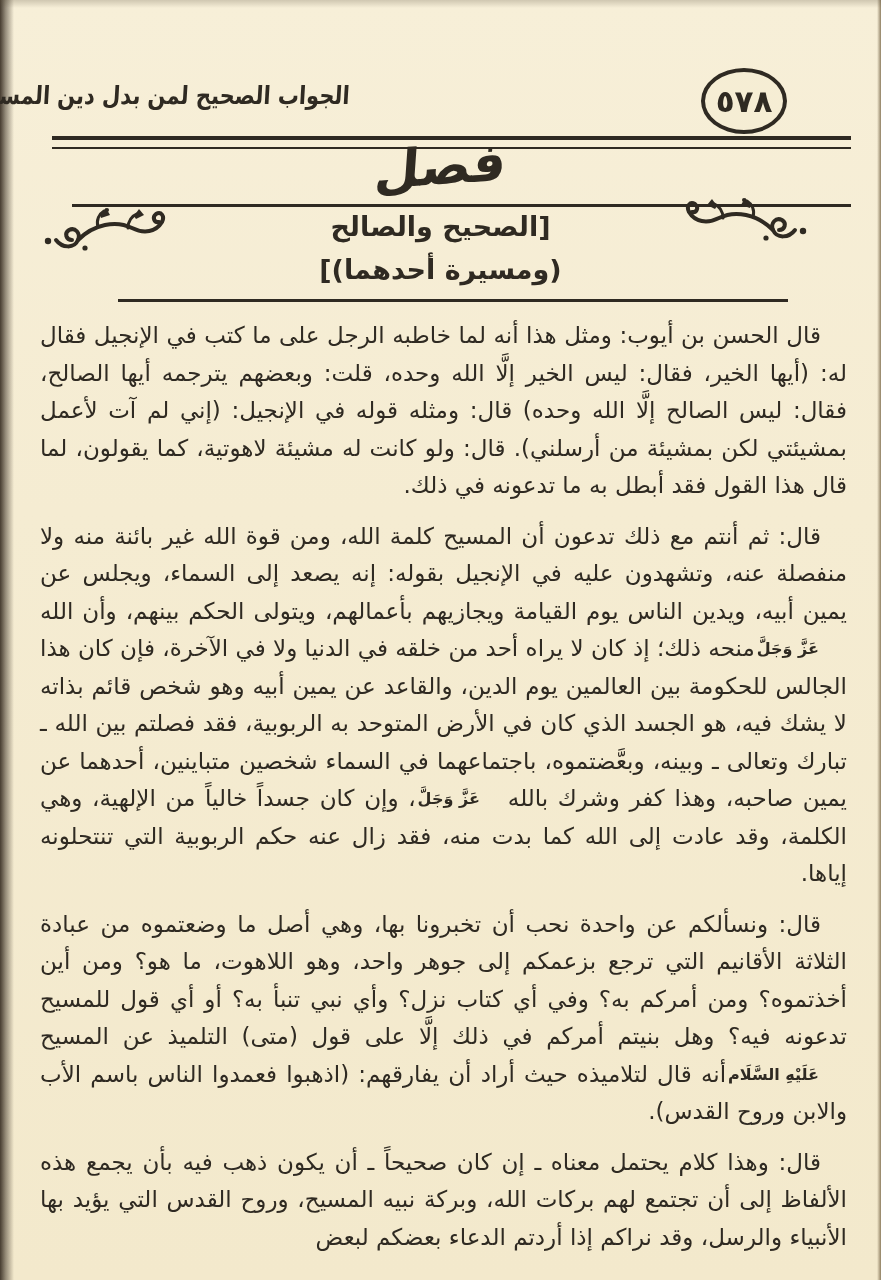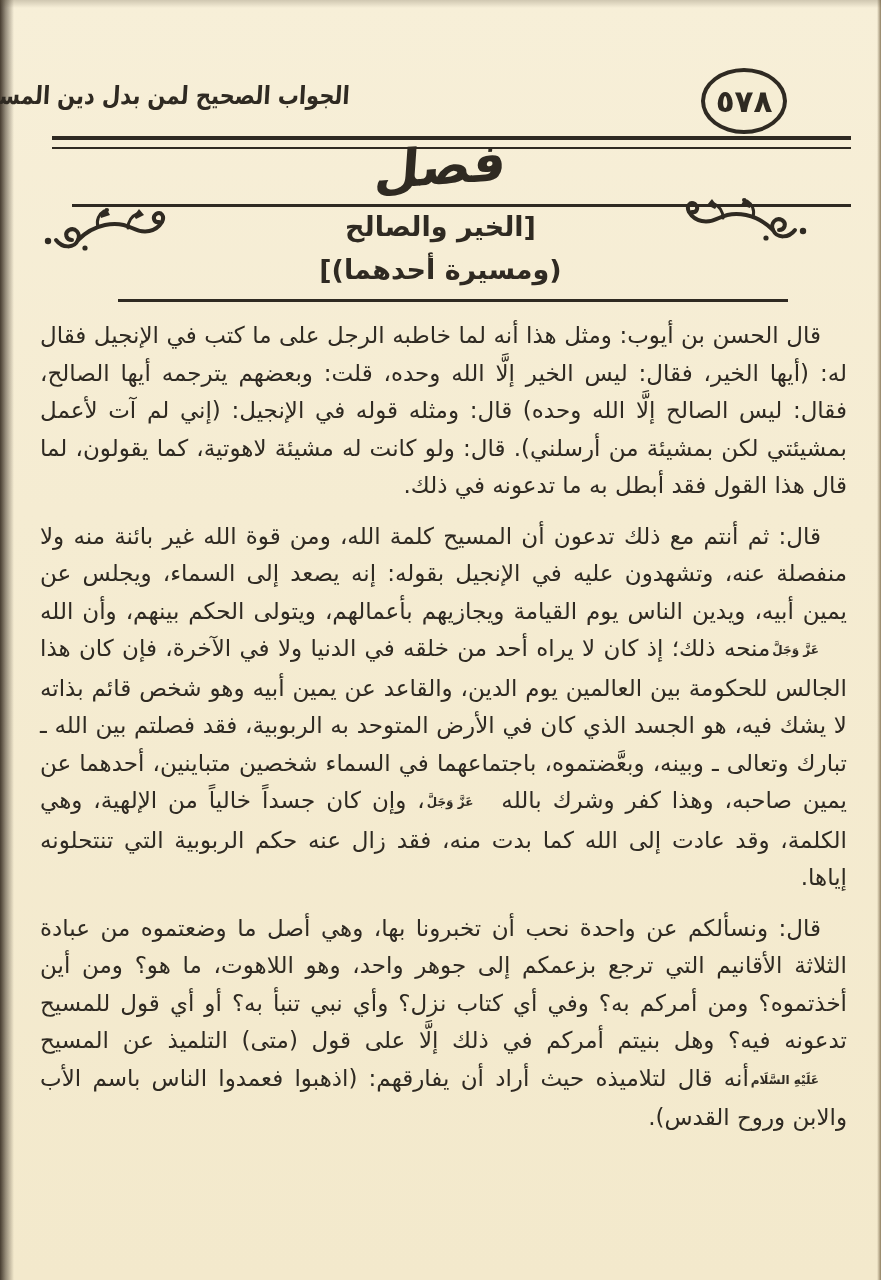--- a/index.html
+++ b/index.html
@@ -55,21 +55,21 @@
   .sec-title-1{top:211px;}
   .sec-title-2{top:254px;}
 
   
   .body-text{
     position:absolute;top:317px;right:34px;left:40px;
     font-size:23px;line-height:37.5px;text-align:justify;direction:rtl;
   }
   .body-text p{margin:0 0 13px 0;text-indent:26px;}
   .honorific{
-    font-size:12px;font-weight:bold;display:inline-block;
+    font-size:16px;font-weight:bold;display:inline-block;
     vertical-align:2px;margin:0 2px;white-space:nowrap;
   }
 </style>
 </head>
 <body>
 
 <div>
 
   <div class="edge-left"></div>
   <div class="edge-right"></div>
@@ -110,26 +110,27 @@
     </g>
     <g fill="#2f2a22">
       <circle cx="4" cy="33" r="3.2"></circle>
       <circle cx="41" cy="40" r="2.6"></circle>
       <path d="M56 6 l6 -6 4 7 -9 3 z"></path>
       <path d="M90 8 l5 -7 5 6 -8 4 z"></path>
       <circle cx="63" cy="2" r="2"></circle>
     </g>
   </svg>
 
-  <div class="sec-title sec-title-1">[الخير والصالح</div>
+  <div class="sec-title sec-title-1">[الصحيح والصالح</div>
   <div class="sec-title sec-title-2">(ومسيرة أحدهما)]</div>
   <div class="rule bottom-rule"></div>
 
   <main class="body-text">
     <p><span>قال الحسن بن أيوب: ومثل هذا أنه لما خاطبه الرجل على ما كتب في الإنجيل فقال له: (أيها الخير، فقال: ليس الخير إلَّا الله وحده، قلت: وبعضهم يترجمه أيها الصالح، فقال: ليس الصالح إلَّا الله وحده) قال: ومثله قوله في الإنجيل: (إني لم آت لأعمل بمشيئتي لكن بمشيئة من أرسلني). قال: ولو كانت له مشيئة لاهوتية، كما يقولون، لما قال هذا القول فقد أبطل به ما تدعونه في ذلك.</span></p>
 
     <p><span>قال: ثم أنتم مع ذلك تدعون أن المسيح كلمة الله، ومن قوة الله غير بائنة منه ولا منفصلة عنه، وتشهدون عليه في الإنجيل بقوله: إنه يصعد إلى السماء، ويجلس عن يمين أبيه، ويدين الناس يوم القيامة ويجازيهم بأعمالهم، ويتولى الحكم بينهم، وأن الله</span><span class="honorific">عَزَّ وَجَلَّ</span><span>منحه ذلك؛ إذ كان لا يراه أحد من خلقه في الدنيا ولا في الآخرة، فإن كان هذا الجالس للحكومة بين العالمين يوم الدين، والقاعد عن يمين أبيه وهو شخص قائم بذاته لا يشك فيه، هو الجسد الذي كان في الأرض المتوحد به الربوبية، فقد فصلتم بين الله ـ تبارك وتعالى ـ وبينه، وبعَّضتموه، باجتماعهما في السماء شخصين متباينين، أحدهما عن يمين صاحبه، وهذا كفر وشرك بالله</span><span class="honorific">عَزَّ وَجَلَّ</span><span>، وإن كان جسداً خالياً من الإلهية، وهي الكلمة، وقد عادت إلى الله كما بدت منه، فقد زال عنه حكم الربوبية التي تنتحلونه إياها.</span></p>
 
     <p><span>قال: ونسألكم عن واحدة نحب أن تخبرونا بها، وهي أصل ما وضعتموه من عبادة الثلاثة الأقانيم التي ترجع بزعمكم إلى جوهر واحد، وهو اللاهوت، ما هو؟ ومن أين أخذتموه؟ ومن أمركم به؟ وفي أي كتاب نزل؟ وأي نبي تنبأ به؟ أو أي قول للمسيح تدعونه فيه؟ وهل بنيتم أمركم في ذلك إلَّا على قول (متى) التلميذ عن المسيح</span><span class="honorific">عَلَيْهِ السَّلَام</span><span>أنه قال لتلاميذه حيث أراد أن يفارقهم: (اذهبوا فعمدوا الناس باسم الأب والابن وروح القدس).</span></p>
 
+    <p><span>قال: وهذا كلام يحتمل معناه ـ إن كان صحيحاً ـ أن يكون ذهب فيه بأن يجمع هذه الألفاظ إلى أن تجتمع لهم بركات الله، وبركة نبيه المسيح، وروح القدس التي يؤيد بها الأنبياء والرسل، وقد نراكم إذا أردتم الدعاء بعضكم لبعض</span></p>
   </main>
 
 </div>
 
 </body></html>

